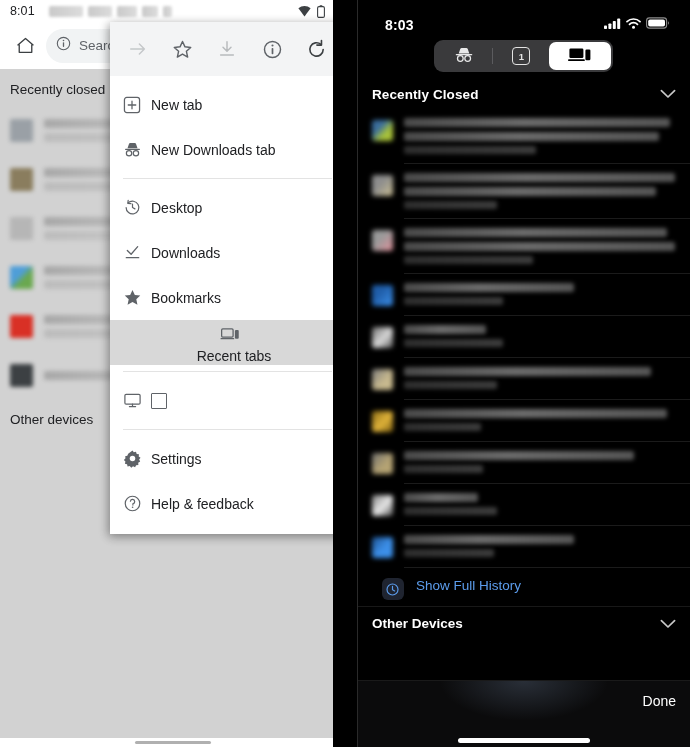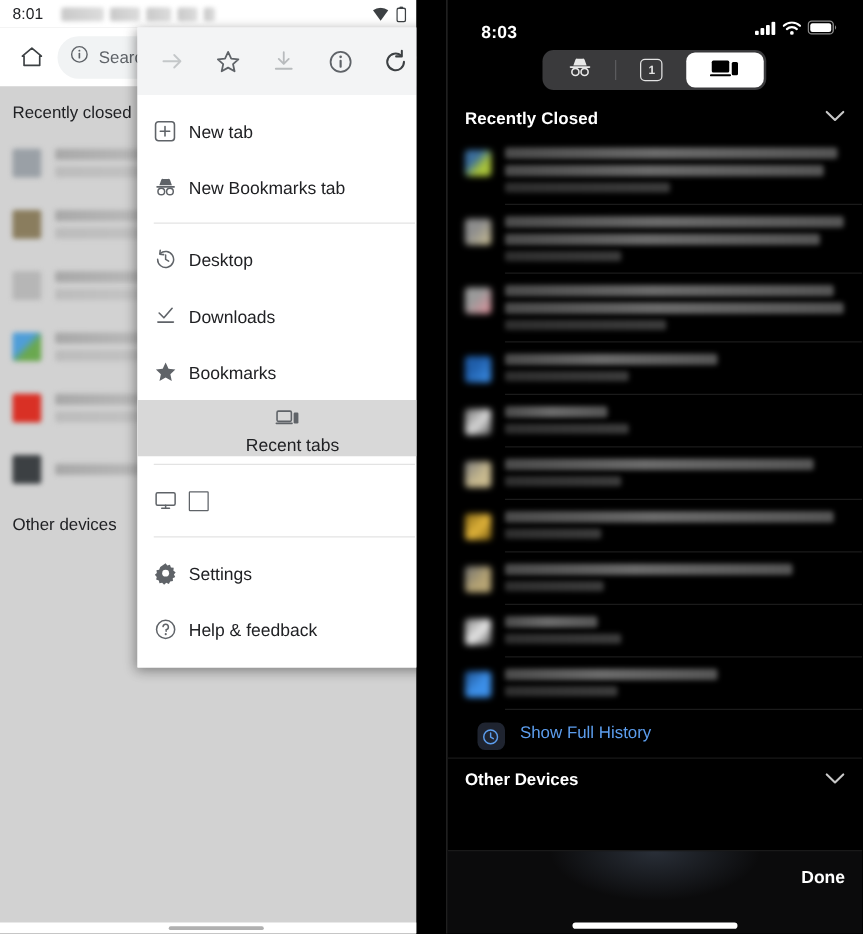--- a/index.html
+++ b/index.html
@@ -199,21 +199,21 @@
     background: #0b0b0c;
     border-top: 1px solid #1a1a1a;
   }
   .i-bottom-glow {
     position: absolute; left: 50%; transform: translateX(-50%); top: 0;
     width: 170px; height: 40px;
     background: radial-gradient(ellipse at center top, rgba(120,140,170,.28), rgba(0,0,0,0) 70%);
   }
   .i-done {
     position: absolute; right: 14px; top: 12px;
-    color: #ffffff; font-size: 14px; font-weight: bold;
+    color: #ffffff; font-size: 14px; font-weight: normal;
   }
   .i-homebar {
     position: absolute; left: 50%; transform: translateX(-50%); bottom: 4px;
     width: 132px; height: 5px; border-radius: 3px; background: #ffffff;
   }
   .chev { display: block; }
 </style>
 </head>
 <body>
 
@@ -358,21 +358,21 @@
 
         <div class="a-mi">
           <div class="a-mi-ico">
             <svg width="19" height="19" viewBox="0 0 22 22">
                 <path d="M5.2 9.6 L6.9 4.6 A1.6 1.6 0 0 1 8.7 3.6 L13.3 3.6 A1.6 1.6 0 0 1 15.1 4.6 L16.8 9.6 Z" fill="#5f6368"></path>
                 <rect x="2.4" y="10.2" width="17.2" height="1.5" rx=".7" fill="#5f6368"></rect>
                 <circle cx="7" cy="15.3" r="3.1" fill="none" stroke="#5f6368" stroke-width="1.4"></circle>
                 <circle cx="15" cy="15.3" r="3.1" fill="none" stroke="#5f6368" stroke-width="1.4"></circle>
               </svg>
           </div>
-          <span class="a-mi-label">New Bookmarks tab</span>
+          <span class="a-mi-label">New Downloads tab</span>
         </div>
 
         <div class="a-div"></div>
 
         <div class="a-mi">
           <div class="a-mi-ico">
             <svg width="19" height="19" viewBox="0 0 22 22">
                 <path d="M3.6 11 A7.4 7.4 0 1 0 5.9 5.7" fill="none" stroke="#5f6368" stroke-width="1.4" stroke-linecap="round"></path>
                 <path d="M6 2.6 L5.6 6.2 L9.2 6.6" fill="none" stroke="#5f6368" stroke-width="1.4" stroke-linecap="round" stroke-linejoin="round"></path>
                 <path d="M11 7 V11 L13.8 12.6" fill="none" stroke="#5f6368" stroke-width="1.4" stroke-linecap="round"></path>

